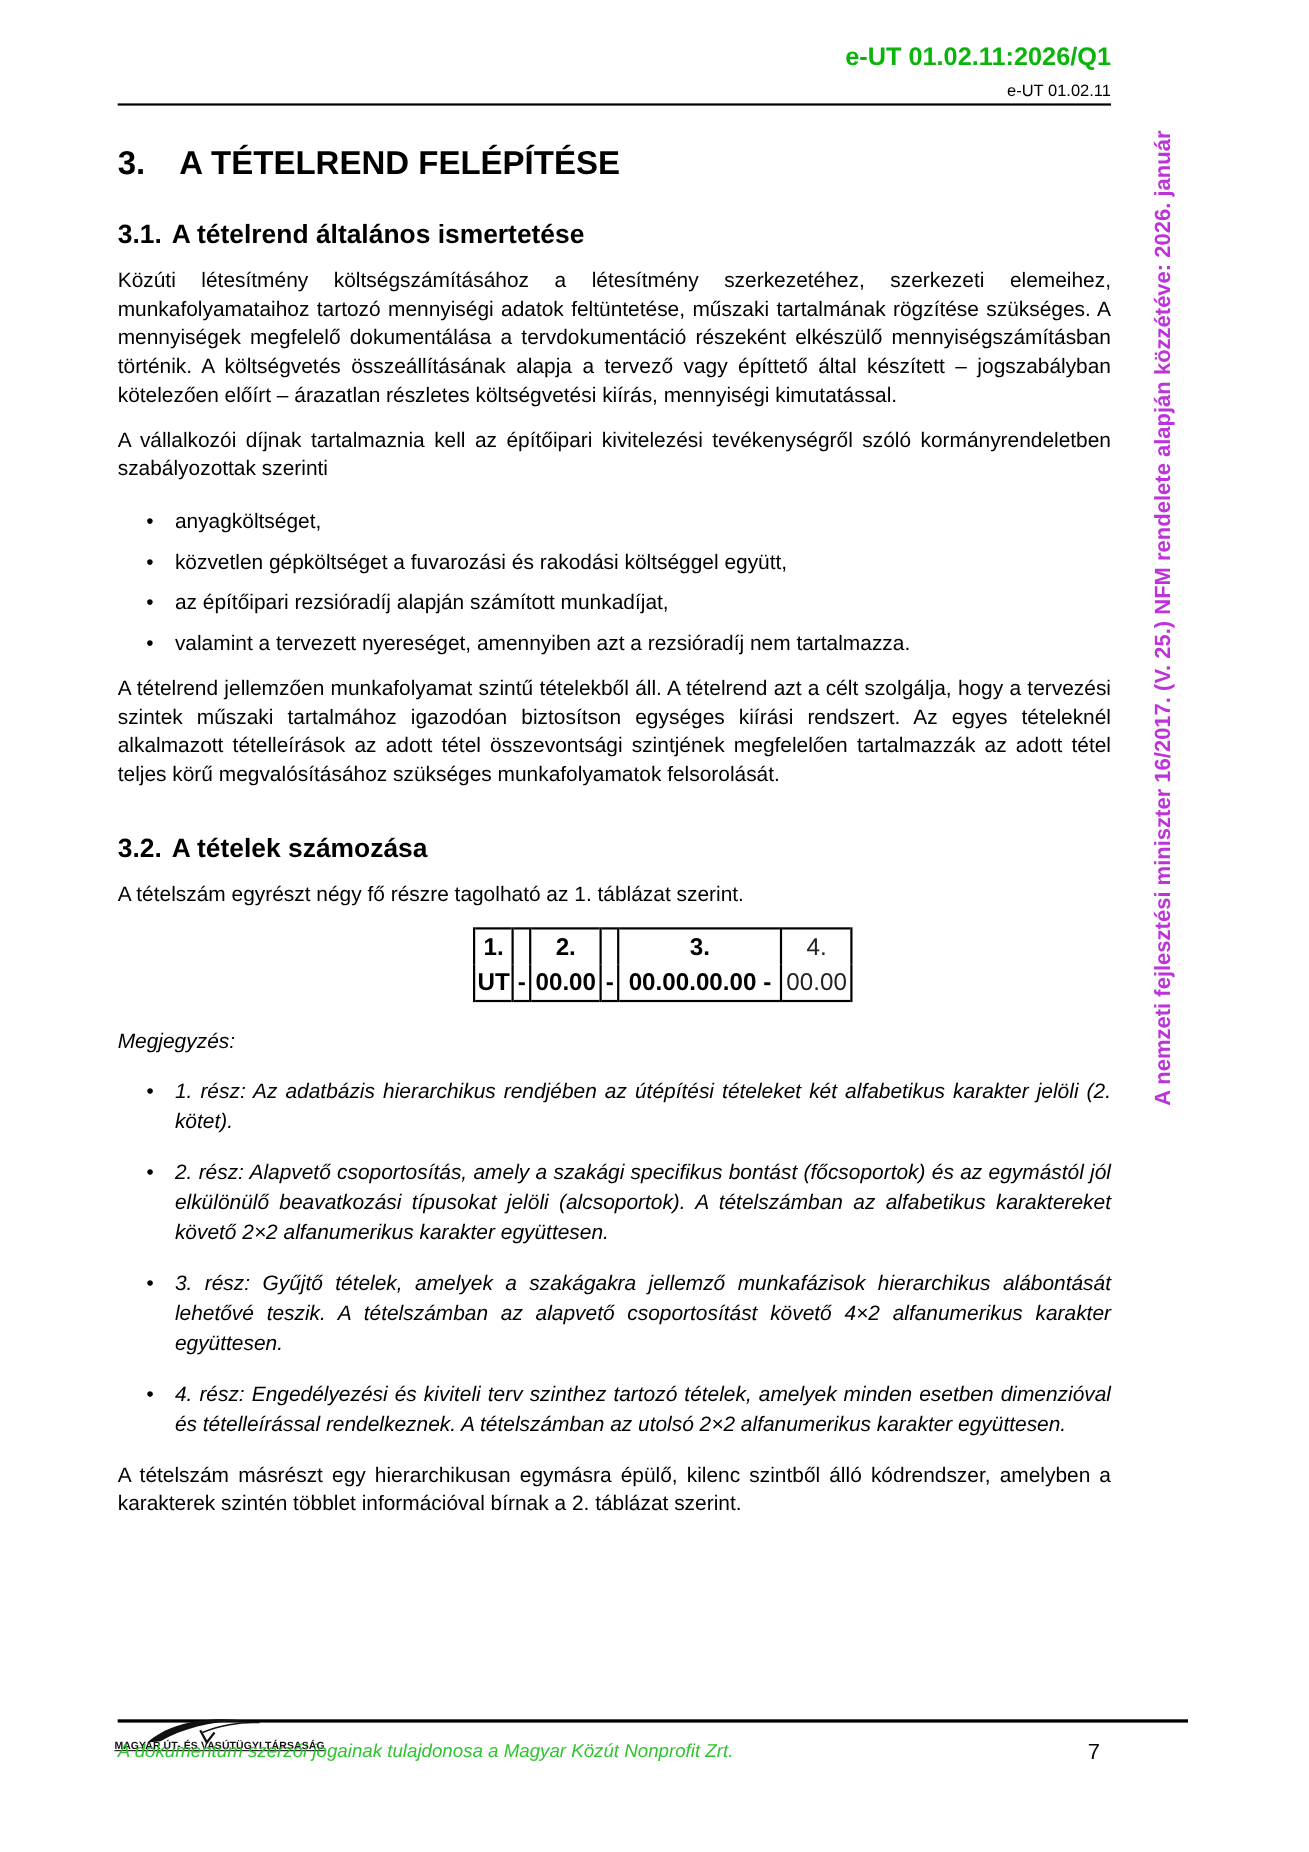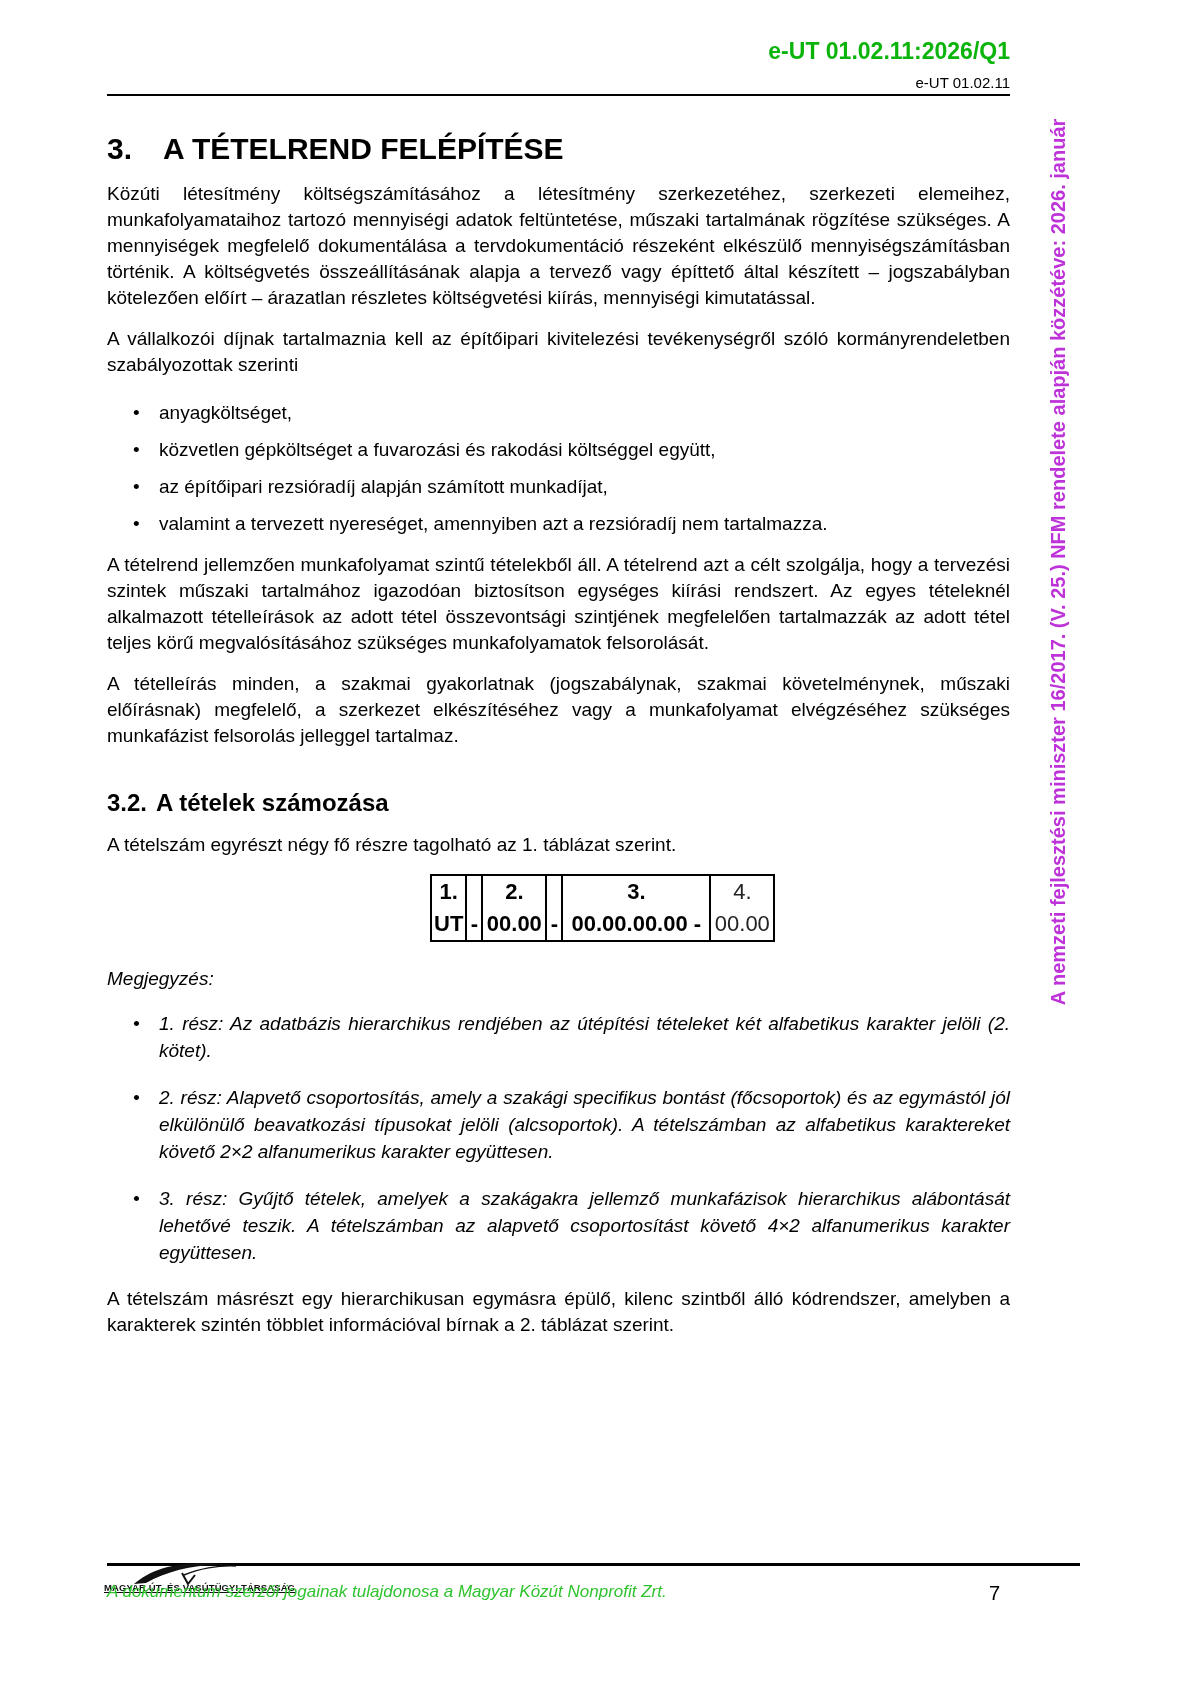--- a/index.html
+++ b/index.html
@@ -187,33 +187,33 @@
 <div class="page">
 
   <div class="content">
 
     <div class="doc-code">e-UT 01.02.11:2026/Q1</div>
     <div class="doc-ref">e-UT 01.02.11</div>
     <div class="header-rule"></div>
 
     <h1 class="sec"><span class="num">3.</span><span>A TÉTELREND FELÉPÍTÉSE</span></h1>
 
+    <h2 class="sec first"><span class="num">3.1.</span><span>A tételrend általános ismertetése</span></h2>
 
     <p class="body">Közúti létesítmény költségszámításához a létesítmény szerkezetéhez, szerkezeti elemeihez, munkafolyamataihoz tartozó mennyiségi adatok feltüntetése, műszaki tartalmának rögzítése szükséges. A mennyiségek megfelelő dokumentálása a tervdokumentáció részeként elkészülő mennyiségszámításban történik. A költségvetés összeállításának alapja a tervező vagy építtető által készített – jogszabályban kötelezően előírt – árazatlan részletes költségvetési kiírás, mennyiségi kimutatással.</p>
     <p class="body">A vállalkozói díjnak tartalmaznia kell az építőipari kivitelezési tevékenységről szóló kormányrendeletben szabályozottak szerinti</p>
 
     <ul class="bullets">
       <li>anyagköltséget,</li>
       <li>közvetlen gépköltséget a fuvarozási és rakodási költséggel együtt,</li>
       <li>az építőipari rezsióradíj alapján számított munkadíjat,</li>
       <li>valamint a tervezett nyereséget, amennyiben azt a rezsióradíj nem tartalmazza.</li>
     </ul>
 
     <p class="body">A tételrend jellemzően munkafolyamat szintű tételekből áll. A tételrend azt a célt szolgálja, hogy a tervezési szintek műszaki tartalmához igazodóan biztosítson egységes kiírási rendszert. Az egyes tételeknél alkalmazott tételleírások az adott tétel összevontsági szintjének megfelelően tartalmazzák az adott tétel teljes körű megvalósításához szükséges munkafolyamatok felsorolását.</p>
-    <p class="body">A tételleírás minden, a szakmai gyakorlatnak (jogszabálynak, szakmai követelménynek, műszaki előírásnak) megfelelő, a szerkezet elkészítéséhez vagy a munkafolyamat elvégzéséhez szükséges munkafázist felsorolás jelleggel tartalmaz.</p>
 
     <h2 class="sec second"><span class="num">3.2.</span><span>A tételek számozása</span></h2>
 
     <p class="body">A tételszám egyrészt négy fő részre tagolható az 1. táblázat szerint.</p>
 
 
     <table class="numfmt">
       <tbody>
           <tr>
         <th class="w1">1.</th>
@@ -233,20 +233,21 @@
       </tr>
     </tbody>
       </table>
 
     <div class="notes-label">Megjegyzés:</div>
 
     <ul class="bullets notes">
       <li>1. rész: Az adatbázis hierarchikus rendjében az útépítési tételeket két alfabetikus karakter jelöli (2. kötet).</li>
       <li>2. rész: Alapvető csoportosítás, amely a szakági specifikus bontást (főcsoportok) és az egymástól jól elkülönülő beavatkozási típusokat jelöli (alcsoportok). A tételszámban az alfabetikus karaktereket követő 2×2 alfanumerikus karakter együttesen.</li>
       <li>3. rész: Gyűjtő tételek, amelyek a szakágakra jellemző munkafázisok hierarchikus alábontását lehetővé teszik. A tételszámban az alapvető csoportosítást követő 4×2 alfanumerikus karakter együttesen.</li>
+      <li>4. rész: Engedélyezési és kiviteli terv szinthez tartozó tételek, amelyek minden esetben dimenzióval és tételleírással rendelkeznek. A tételszámban az utolsó 2×2 alfanumerikus karakter együttesen.</li>
     </ul>
 
     <p class="body closing">A tételszám másrészt egy hierarchikusan egymásra épülő, kilenc szintből álló kódrendszer, amelyben a karakterek szintén többlet információval bírnak a 2. táblázat szerint.</p>
 
   </div>
 
   <div class="side-note">A nemzeti fejlesztési miniszter 16/2017. (V. 25.) NFM rendelete alapján közzétéve: 2026. január</div>
 
   <div class="footer-rule"></div>
 

